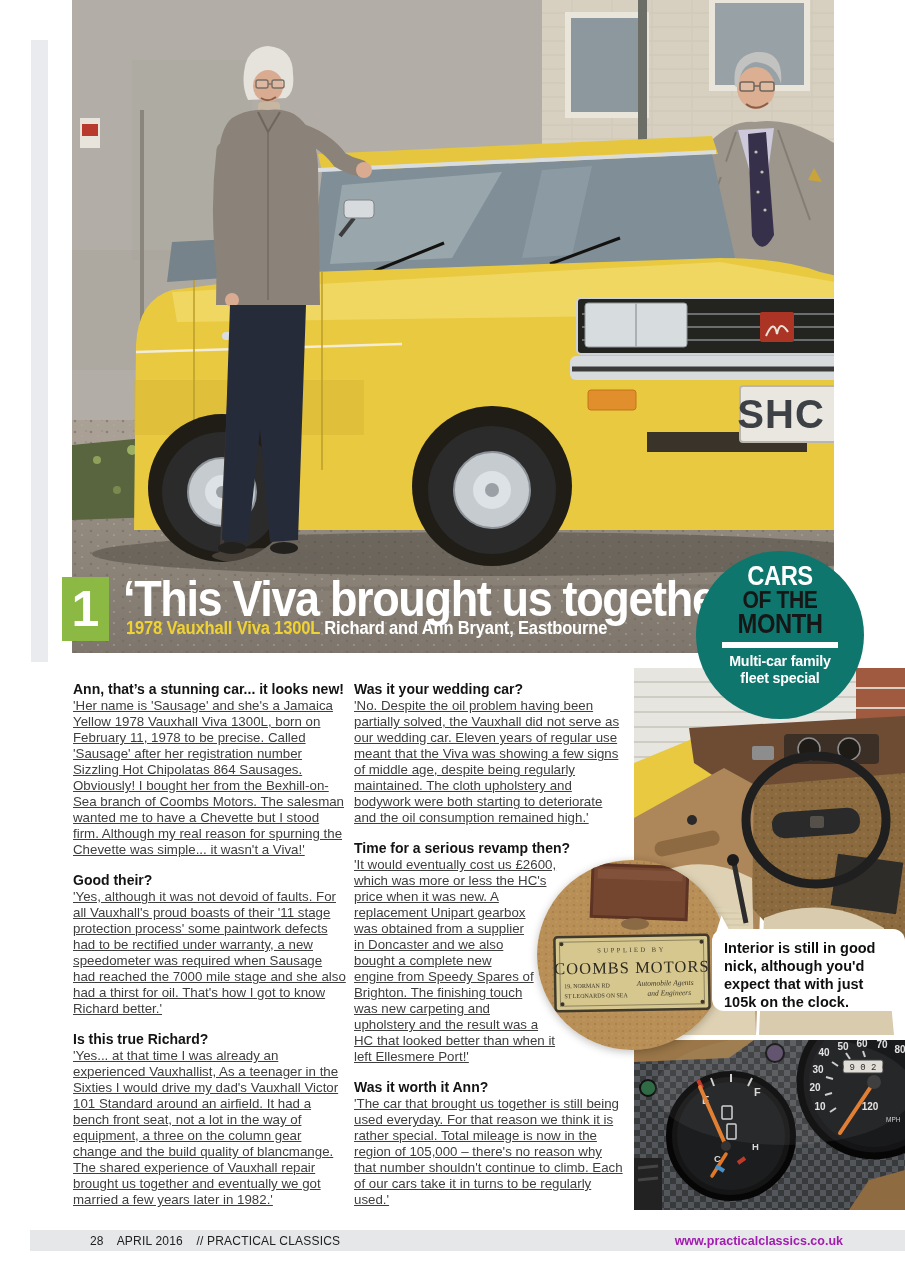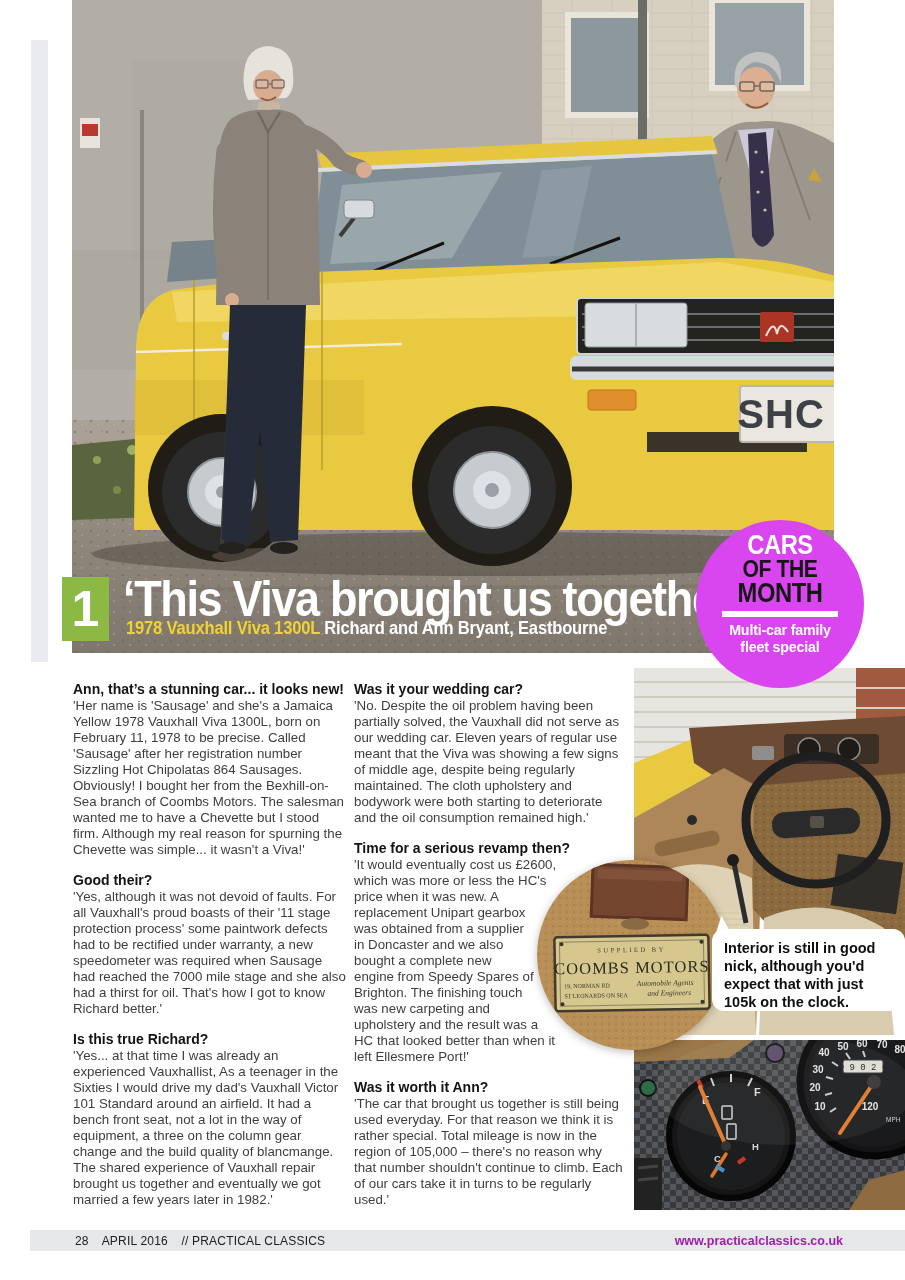--- a/index.html
+++ b/index.html
@@ -17,56 +17,56 @@
   #rank-box{left:62px;top:577px;width:47px;height:64px;background:#8cb944;z-index:10;
             display:flex;align-items:center;justify-content:center;
             color:#fff;font-size:50px;font-weight:bold;}
   #headline{left:123px;top:570px;z-index:10;color:#fff;font-size:50px;font-weight:bold;
             letter-spacing:-1.5px;white-space:nowrap;transform:scaleX(.90);transform-origin:left top;}
   #subhead{left:126px;top:618px;z-index:10;font-size:18px;font-weight:bold;white-space:nowrap;
            transform:scaleX(.92);transform-origin:left top;letter-spacing:-.2px;}
   #subhead .car{color:#f0d233;} #subhead .owners{color:#ffffff;}
 
   
-  #month-badge{left:696px;top:520px;width:168px;height:168px;border-radius:50%;
-               background:#d946ef;z-index:12;text-align:center;overflow:hidden;}
+  #month-badge{left:696px;top:551px;width:168px;height:168px;border-radius:50%;
+               background:#0f766e;z-index:12;text-align:center;overflow:hidden;}
   #month-badge .l1{margin-top:13px;color:#fff;font-size:27px;font-weight:bold;line-height:.92;
                    transform:scaleX(.88);letter-spacing:-.5px;}
   #month-badge .l2{color:#161616;font-size:24px;font-weight:bold;line-height:.95;transform:scaleX(.88);letter-spacing:-.5px;}
   #month-badge .l3{color:#161616;font-size:27px;font-weight:bold;line-height:.95;transform:scaleX(.88);letter-spacing:-.5px;}
   #month-badge .bar{width:116px;height:6px;background:#fff;margin:5px auto 5px;}
   #month-badge .s1,#month-badge .s2{color:#fff;font-size:15.5px;font-weight:bold;line-height:1.08;
                    transform:scaleX(.92);letter-spacing:-.2px;}
 
   
   .col{z-index:3;color:#3e3e3e;font-size:13.3px;line-height:16px;}
   #col1{left:73px;top:668px;width:273px;}
   #col2{left:354px;top:668px;width:273px;}
   .q{font-weight:bold;color:#131313;font-size:14px;margin:14px 0 1px;}
   .q.first{margin-top:13px;}
-  .a{margin:0;}
+  .a{margin:0;text-decoration:underline;}
   #circle-spacer{float:right;width:92px;height:200px;
                  shape-outside:circle(100px at 96px 96px);}
 
   
   #interior-photo{left:634px;top:668px;width:271px;height:367px;z-index:2;overflow:hidden;}
   #plaque-photo{left:537px;top:860px;width:190px;height:190px;border-radius:50%;z-index:4;
                 overflow:hidden;box-shadow:0 2px 8px rgba(0,0,0,.25);}
   #gauges-photo{left:634px;top:1040px;width:271px;height:170px;z-index:2;overflow:hidden;}
 
   
   #caption-bubble{left:712px;top:929px;width:169px;height:62px;background:#fff;border-radius:12px;
                   z-index:6;padding:10px 12px;color:#0f0f0f;font-size:14.5px;font-weight:bold;line-height:18px;}
   #caption-bubble:before{content:'';position:absolute;left:-9px;top:-9px;width:0;height:0;
                   border:13px solid transparent;border-right-color:#fff;transform:rotate(-28deg);}
 
   
   #footer-band{left:30px;top:1230px;width:875px;height:21px;background:#e5e7e9;z-index:5;
                display:flex;align-items:center;justify-content:space-between;
-               padding:0 62px 0 45px;box-sizing:border-box;}
+               padding:0 62px 0 60px;box-sizing:border-box;}
   #footer-left{font-size:12px;color:#202020;letter-spacing:.2px;}
   #footer-left .gap{display:inline-block;width:10px;}
   #footer-right{font-size:12.5px;color:#a21caf;font-weight:bold;}
 </style>
 </head>
 <body>
 
 <div id="page">
 
   <div id="left-strip" class="abs"></div>

